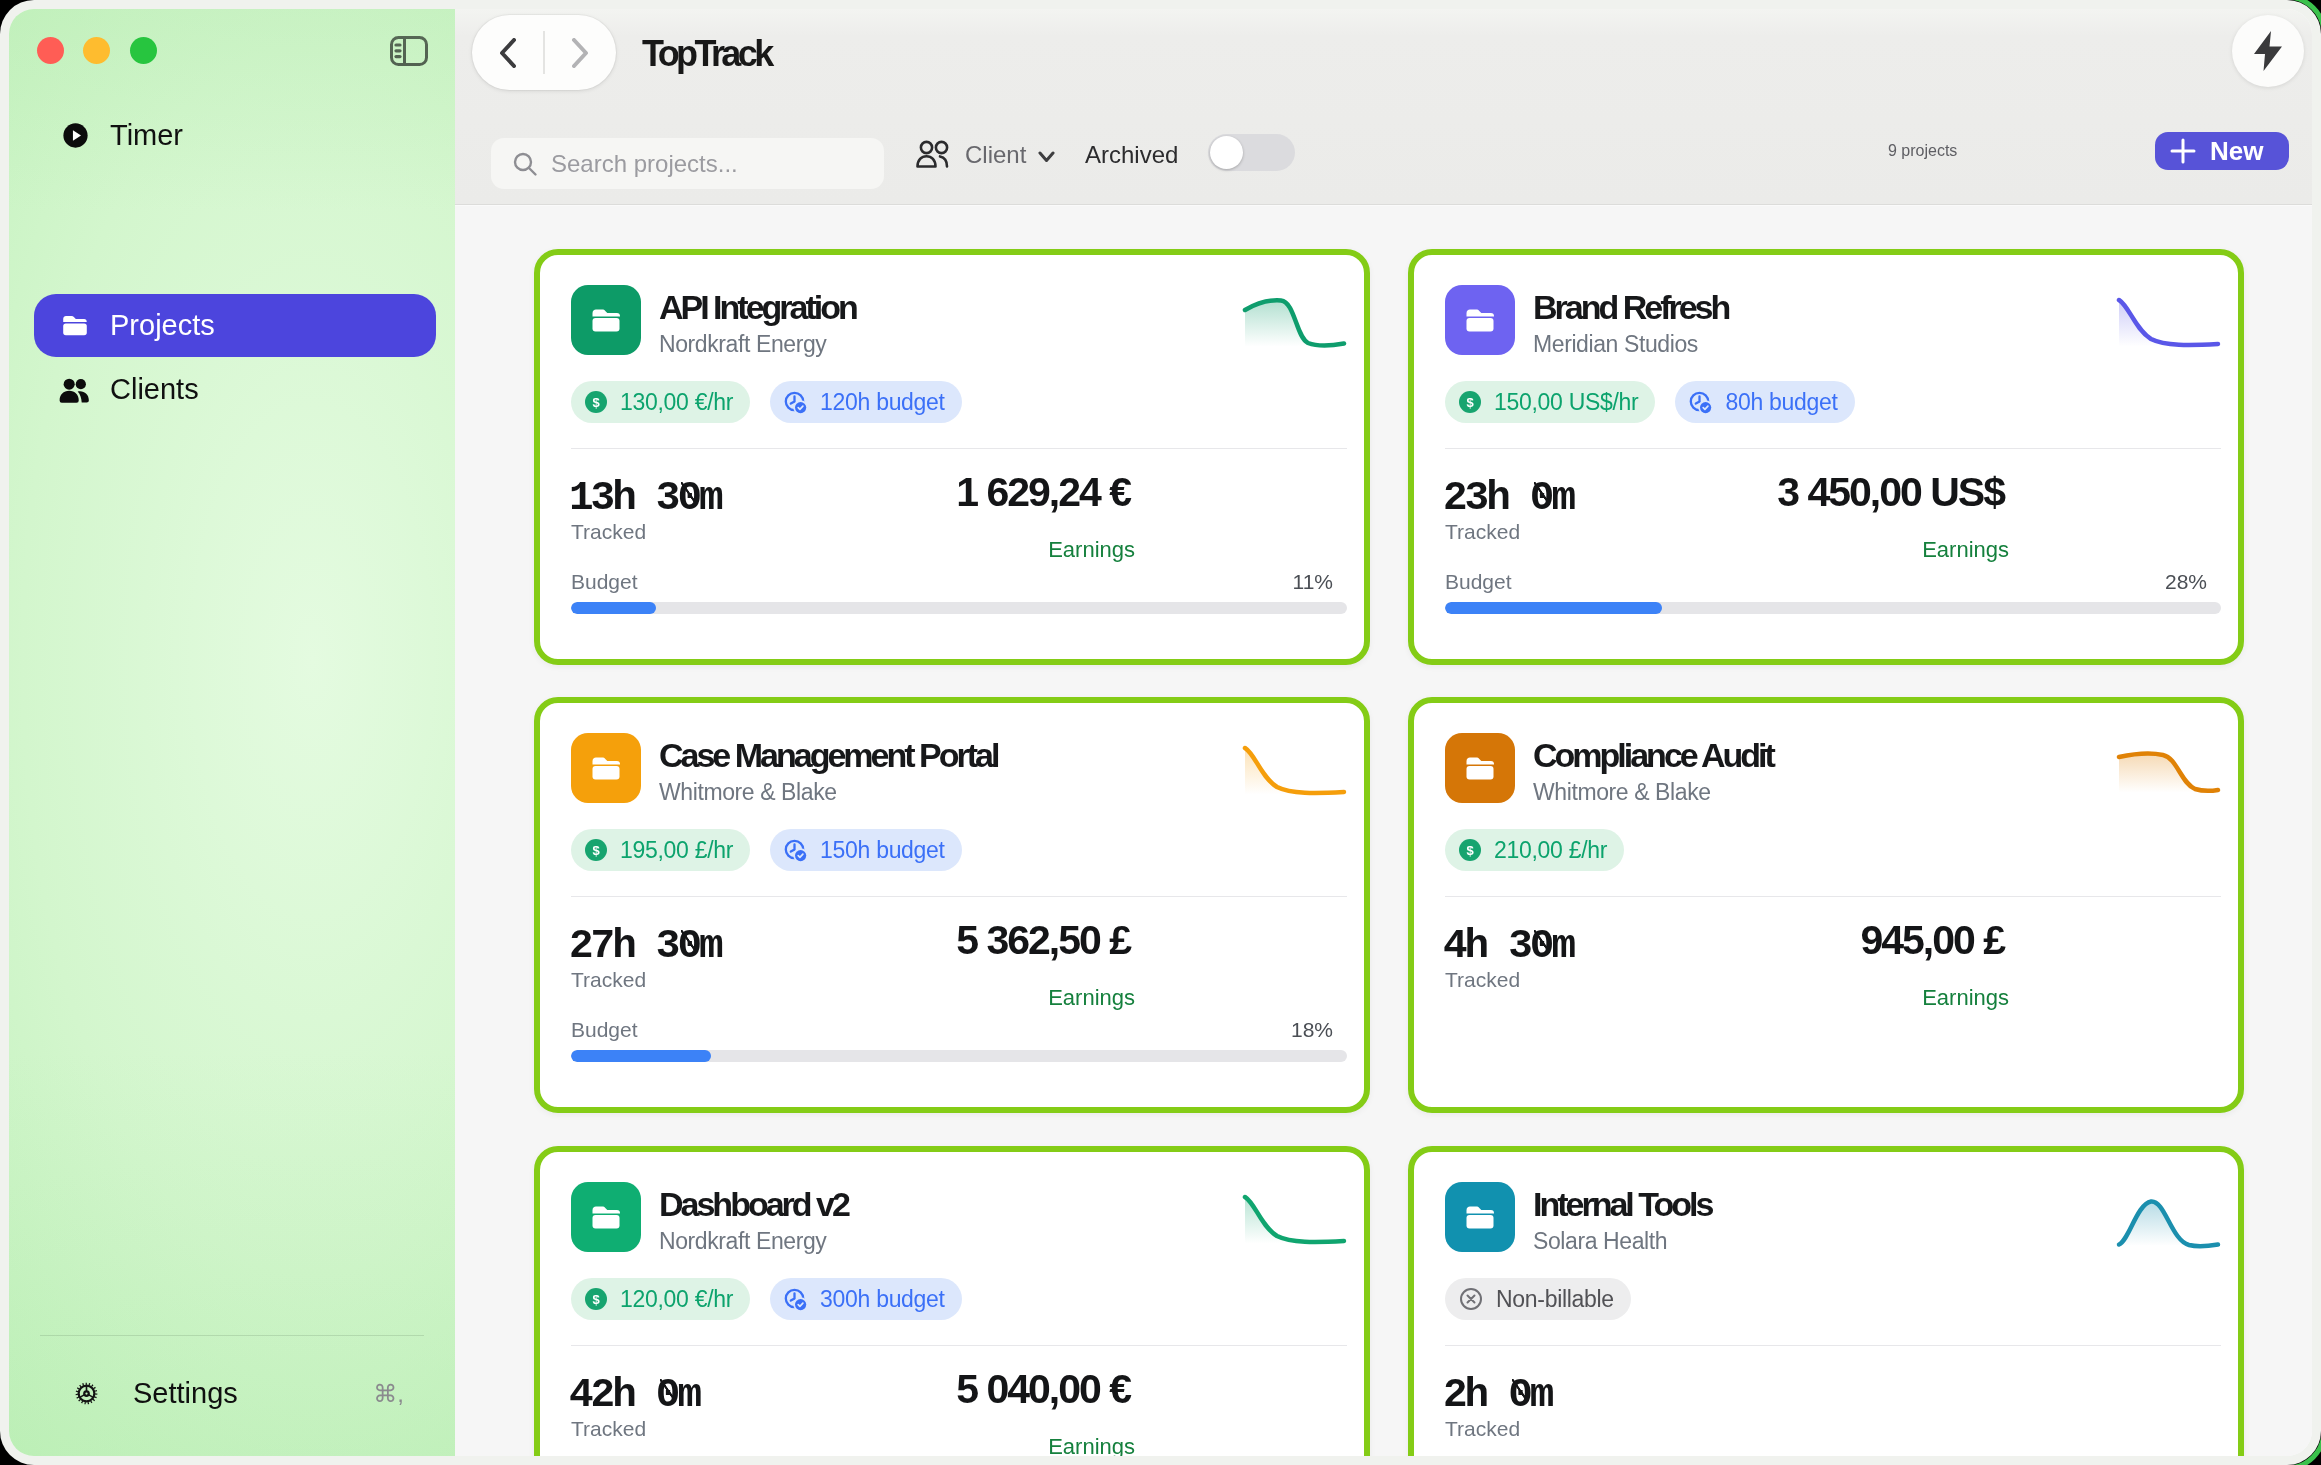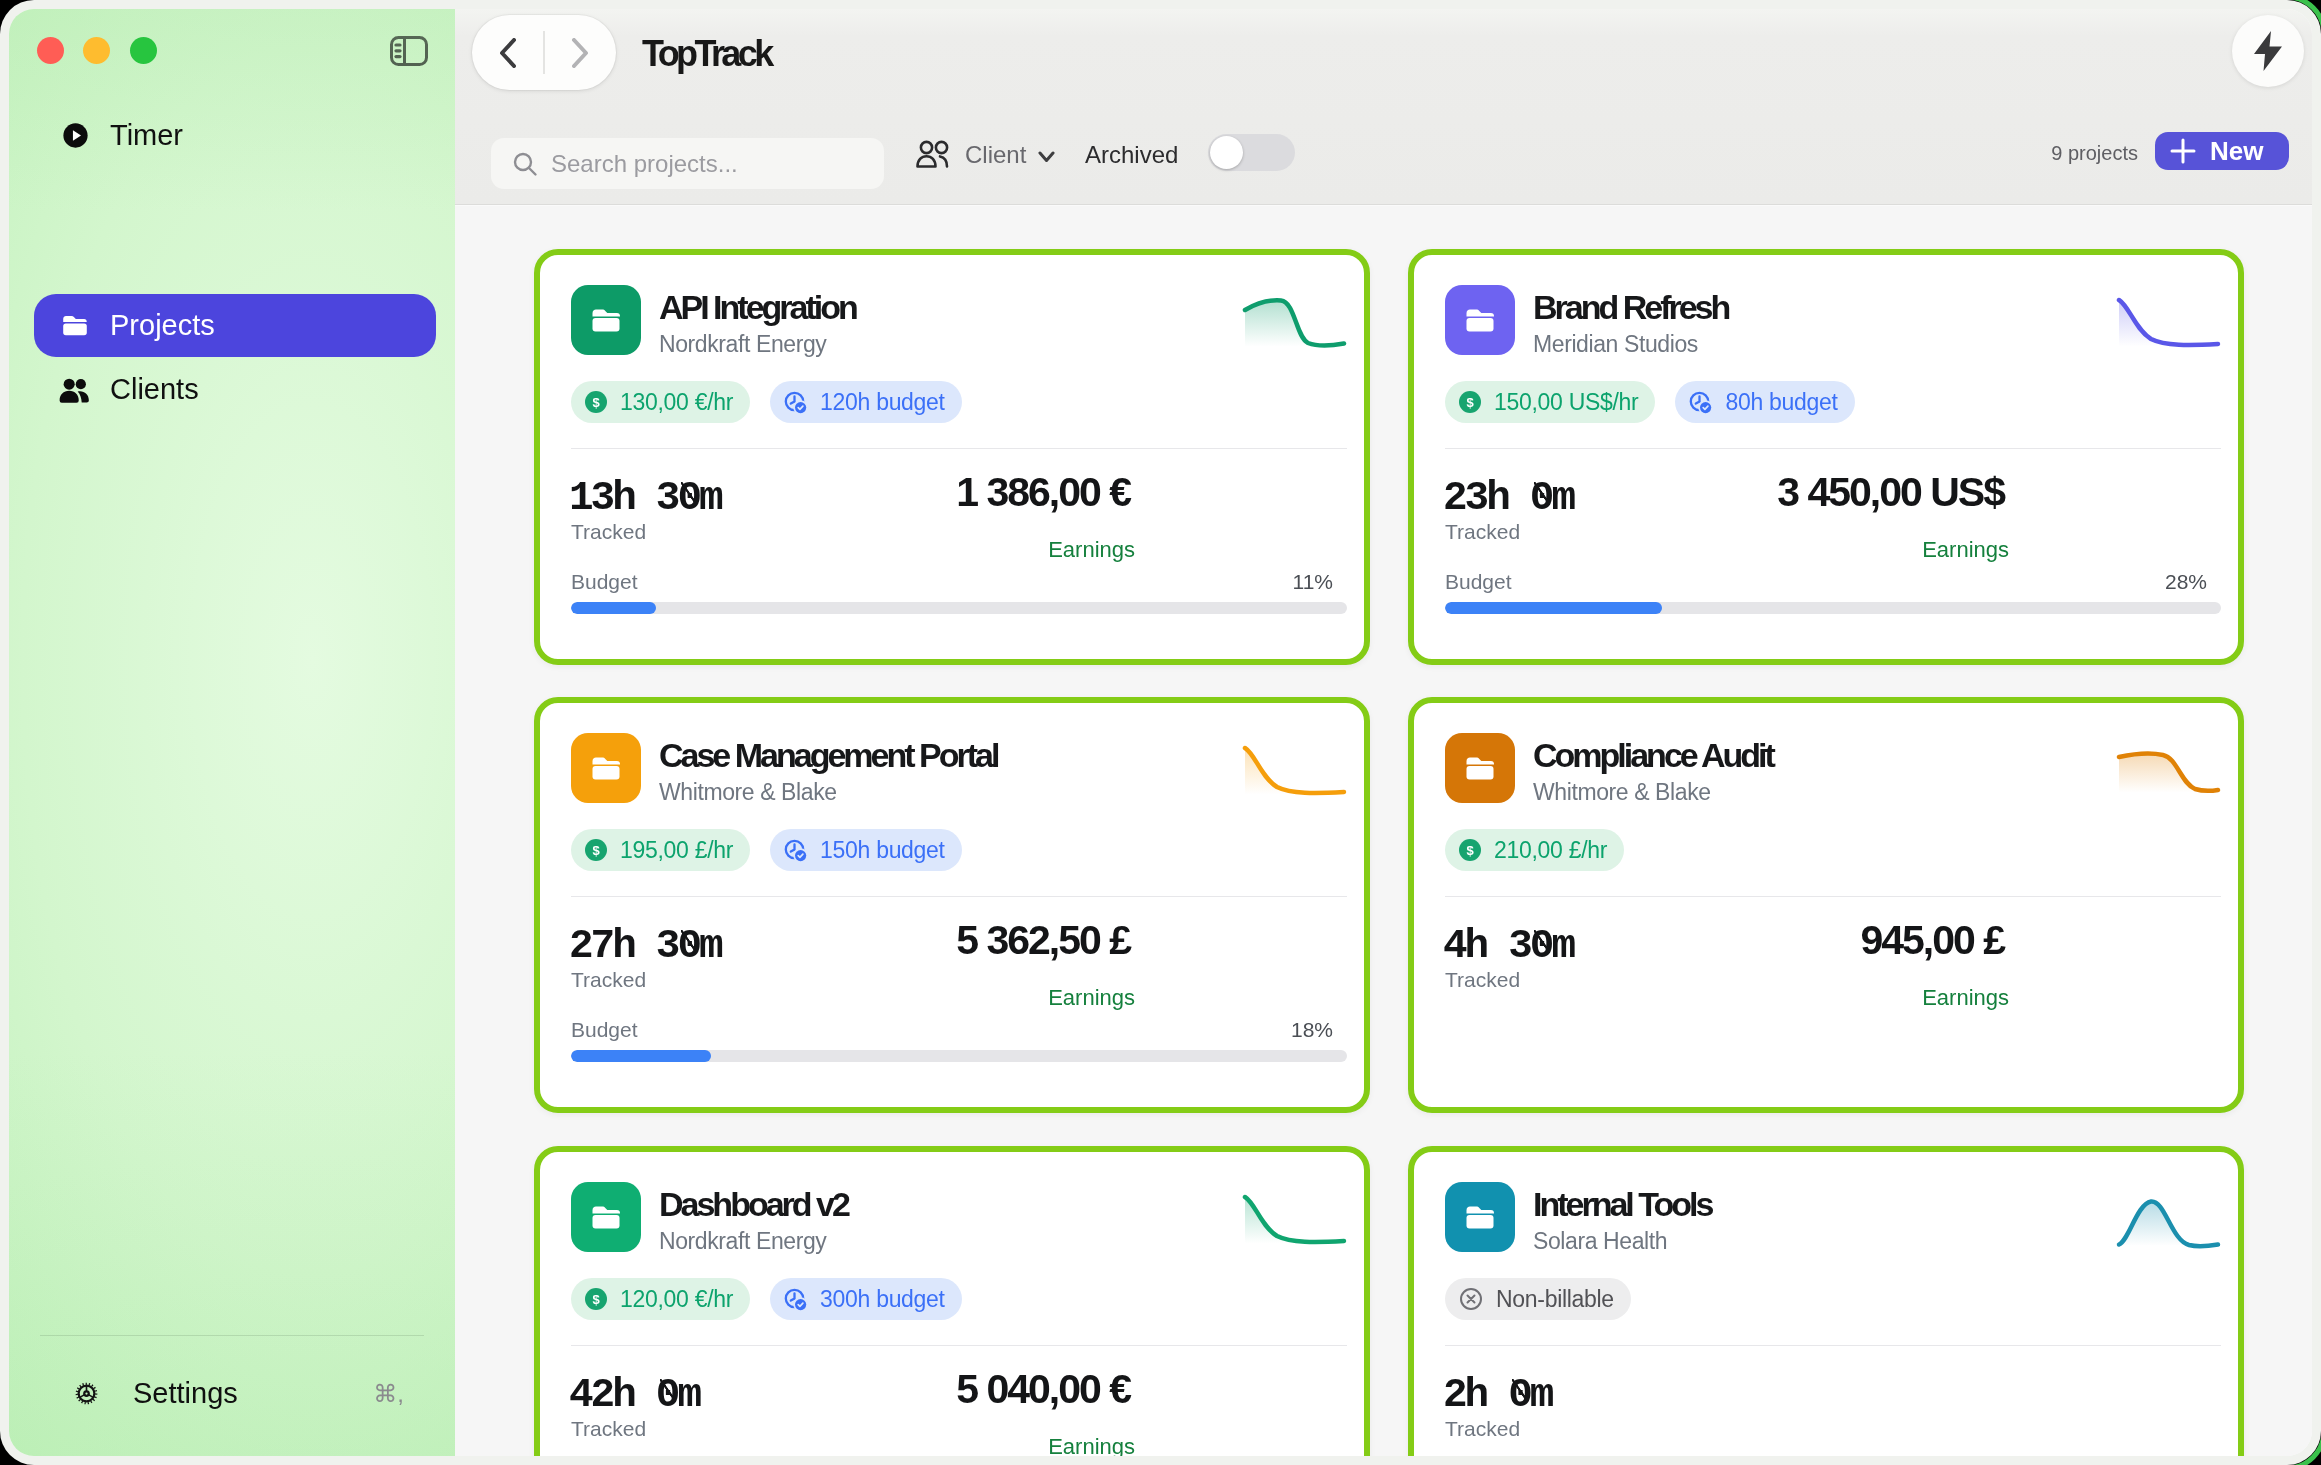--- a/index.html
+++ b/index.html
@@ -31,21 +31,21 @@
   .zap { position:absolute; left:2223px; top:6px; width:72px; height:72px; border-radius:50%;
     background:#fcfcfb; box-shadow:0 1px 4px rgba(0,0,0,0.10); display:flex; align-items:center; justify-content:center; }
   .search { position:absolute; left:482px; top:129px; width:393px; height:51px; border-radius:13px;
     background:#f6f6f4; display:flex; align-items:center; }
   .search .ph { color:#9b9ba0; font-size:24px; margin-left:13px; }
   .lbl-client { position:absolute; left:956px; top:132px; font-size:24px; font-weight:500; color:#68686d; }
   .lbl-archived { position:absolute; left:1076px; top:132px; font-size:24px; font-weight:500; color:#2c2c2e; }
   .toggle { position:absolute; left:1199px; top:125px; width:87px; height:37px; border-radius:19px; background:#dbdbde; }
   .toggle .knob { position:absolute; left:2px; top:2px; width:33px; height:33px; border-radius:50%; background:#fff;
      box-shadow:0 1px 3px rgba(0,0,0,0.25); }
-  .lbl-count { position:absolute; left:1879px; width:250px; top:133px; font-size:20px; color:#5e5e63; text-align:right; }
+  .lbl-count { position:absolute; left:1879px; width:250px; top:133px; font-size:16px; color:#5e5e63; text-align:left; }
   .btn-new { position:absolute; left:2146px; top:123px; width:134px; height:38px; border-radius:13px; background:#5753d8;
     display:flex; align-items:center; color:#fff; }
   
   .grid-bg { position:absolute; left:446px; top:197px; right:0; bottom:0; background:#f6f6f6; }
   .card { position:absolute; width:836px; height:416px; background:#fff; border:6px solid #84cc16; border-radius:24px;
     box-shadow:0 2px 6px rgba(0,0,0,0.05); }
   .tile { position:absolute; left:31px; top:30px; width:70px; height:70px; border-radius:17px;
     display:flex; align-items:center; justify-content:center; }
   .ct { position:absolute; left:119px; top:33px; font-size:34px; font-weight:700; letter-spacing:-3px; color:#17181a; white-space:nowrap;}
   .cs { position:absolute; left:119px; top:76px; font-size:23px; letter-spacing:-0.4px; color:#6f7680; white-space:nowrap;}
@@ -207,21 +207,21 @@
               <circle cx="10.5" cy="10.5" r="8.7" stroke="#3b70f7" stroke-width="2.3"></circle>
               <path d="M10.5 5.5 V10.5 L6.8 12.6" stroke="#3b70f7" stroke-width="2.3" stroke-linecap="round"></path>
               <circle cx="16.6" cy="16.6" r="7.3" fill="#dce7fc"></circle>
               <circle cx="16.6" cy="16.6" r="5.6" fill="#3b70f7"></circle>
               <path d="M14.2 16.6 l1.7 1.7 l3-3.2" stroke="#dce7fc" stroke-width="1.7" fill="none" stroke-linecap="round" stroke-linejoin="round"></path>
             </svg>120h budget</div>
     </div>
     <div class="cdiv"></div>
     <div class="hours">13h<span class="mm">30m</span></div>
         <div class="zslash" style="left:141px;"></div>
-    <div class="earn">1 386,00 €</div>
+    <div class="earn">1 629,24 €</div>
     <div class="lab-tracked">Tracked</div>
     <div class="lab-earn">Earnings</div>
     <div class="lab-budget">Budget</div>
     <div class="lab-pct">11%</div>
     <div class="pbar">
           <div class="fill" style="width:11%;"></div>
         </div>
   </div>
 
   <div class="card" style="left:1399px; top:240px;">

